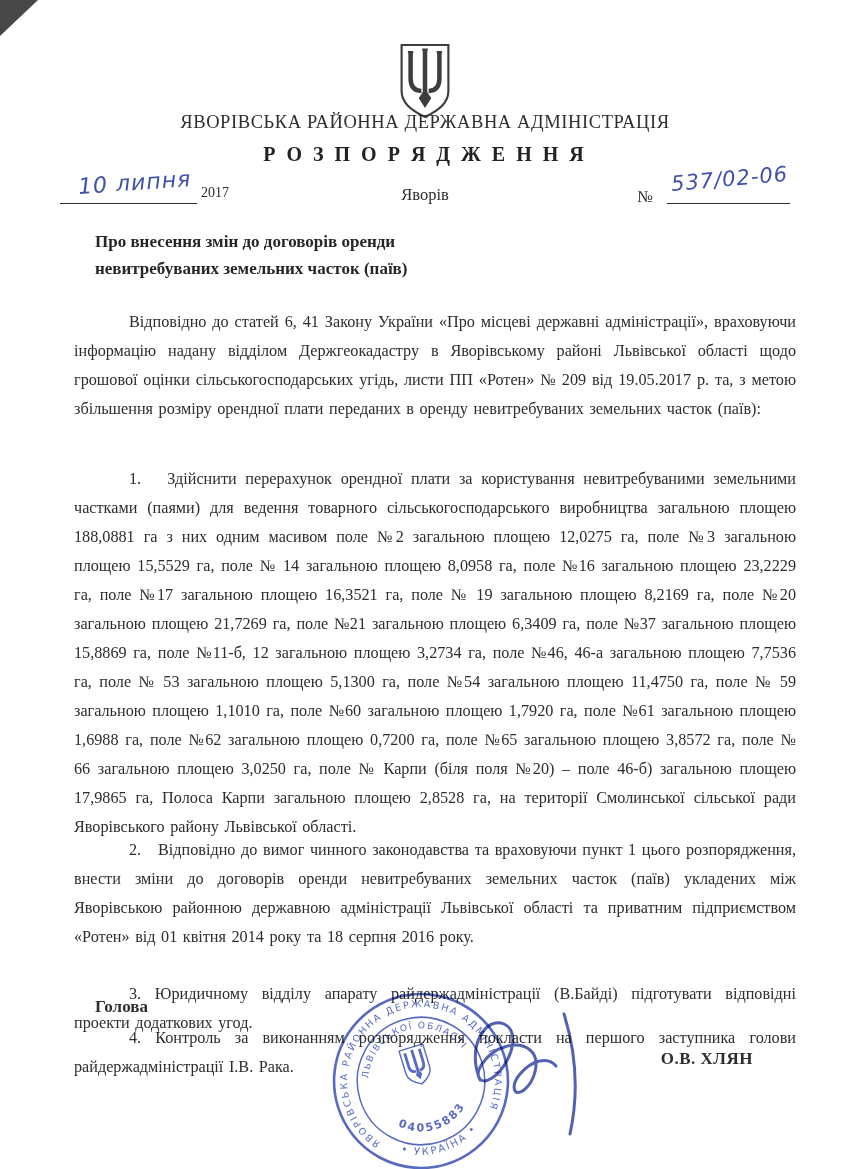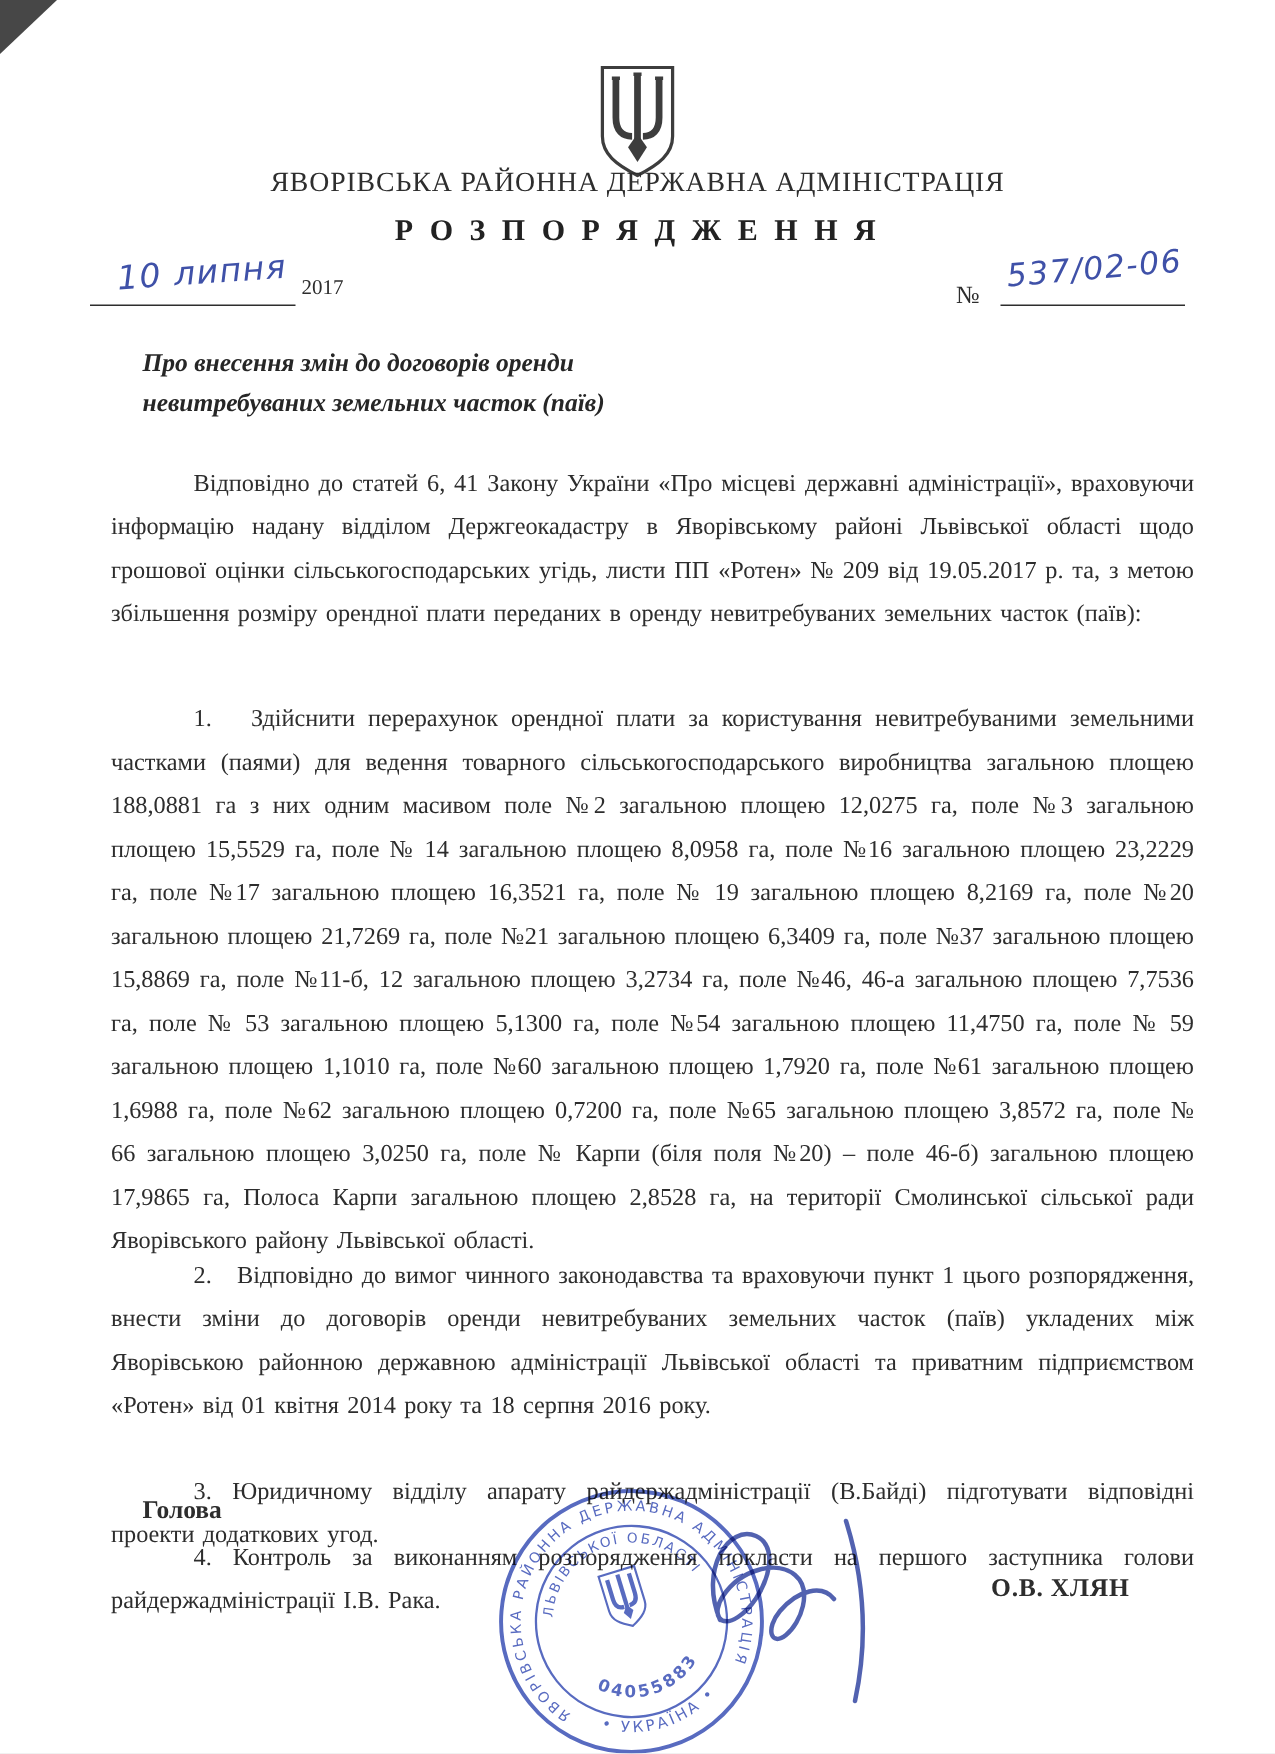--- a/index.html
+++ b/index.html
@@ -26,21 +26,21 @@
   .hw { font-family:"DejaVu Sans", sans-serif; font-style:italic; color:#3f51a8; }
   .hand-date{ position:absolute; left:18px; top:0px; font-size:22px; letter-spacing:1px; transform:rotate(-4deg); white-space:nowrap; }
   .date-underline{ position:absolute; left:0; top:33px; width:137px; border-bottom:1.6px solid #2d2d2d; }
   .year{ position:absolute; left:141px; top:15px; font-size:14px; }
   .place{ position:absolute; left:0; right:0; top:15px; text-align:center; font-size:16.5px; }
   .no-sign{ position:absolute; right:137px; top:17px; font-size:16.5px; }
   .no-underline{ position:absolute; right:0; top:33px; width:123px; border-bottom:1.6px solid #2d2d2d; }
   .hand-no{ position:absolute; right:2px; top:-3px; font-size:21px; letter-spacing:1px; transform:rotate(-5deg); white-space:nowrap; }
   .subject{
     position:absolute; left:95px; top:228px; width:430px;
-    font-weight:bold; font-style:italic; font-size:17px; line-height:27px; color:#262626;
+    font-weight:bold; font-size:17px; line-height:27px; color:#262626;
   }
   .para{
     position:absolute; left:63px; width:722px;
     font-size:16.2px; line-height:29px; text-align:justify; text-indent:55px;
     color:#2d2d2d; word-spacing:1.5px;margin-left:11px;
   }
   .p-intro{ top:292px; }
   .p-item1{ top:449px; }
   .p-item2{ top:820px; }
   .p-item3{ top:964px; }
@@ -77,20 +77,21 @@
     </svg>
   </div>
 
   <div class="org-name">ЯВОРІВСЬКА РАЙОННА ДЕРЖАВНА АДМІНІСТРАЦІЯ</div>
   <div class="doc-type">Р О З П О Р Я Д Ж Е Н Н Я</div>
 
   <div class="dateline">
     <span class="hand-date hw">10 липня</span>
     <span class="date-underline"></span>
     <span class="year">2017</span>
+    <span class="place">Яворів</span>
     <span class="no-sign">№</span>
     <span class="no-underline"></span>
     <span class="hand-no hw">537/02-06</span>
   </div>
 
   <div class="subject">
     <div>Про внесення змін до договорів оренди</div>
     <div>невитребуваних земельних часток (паїв)</div>
   </div>
 

